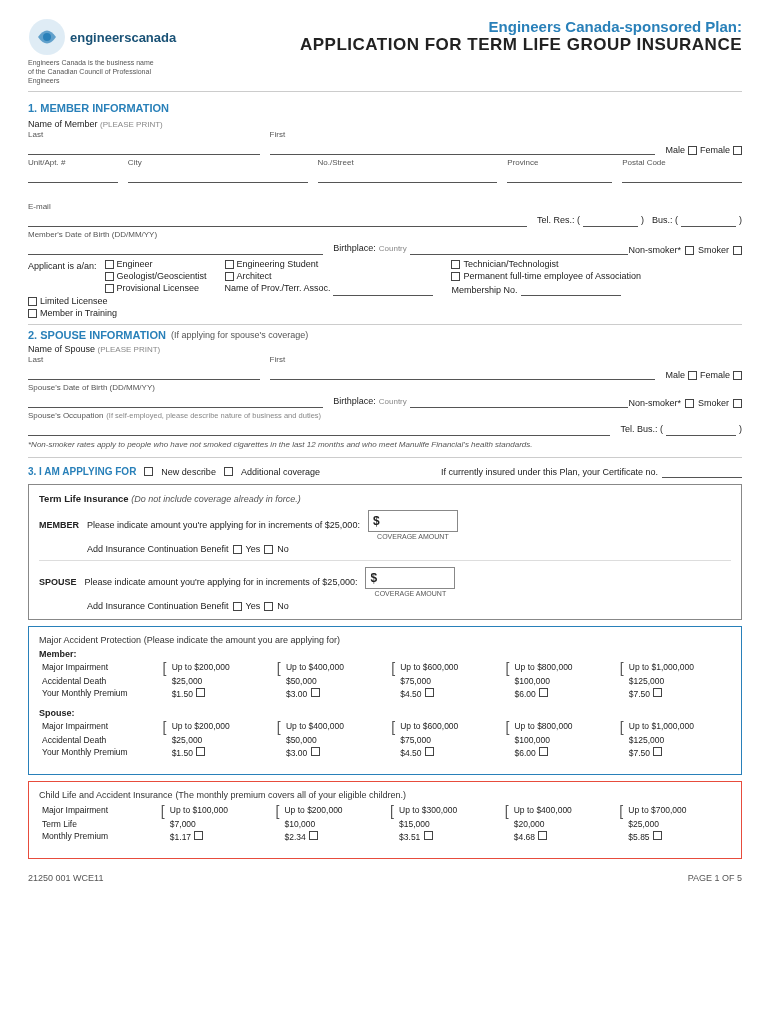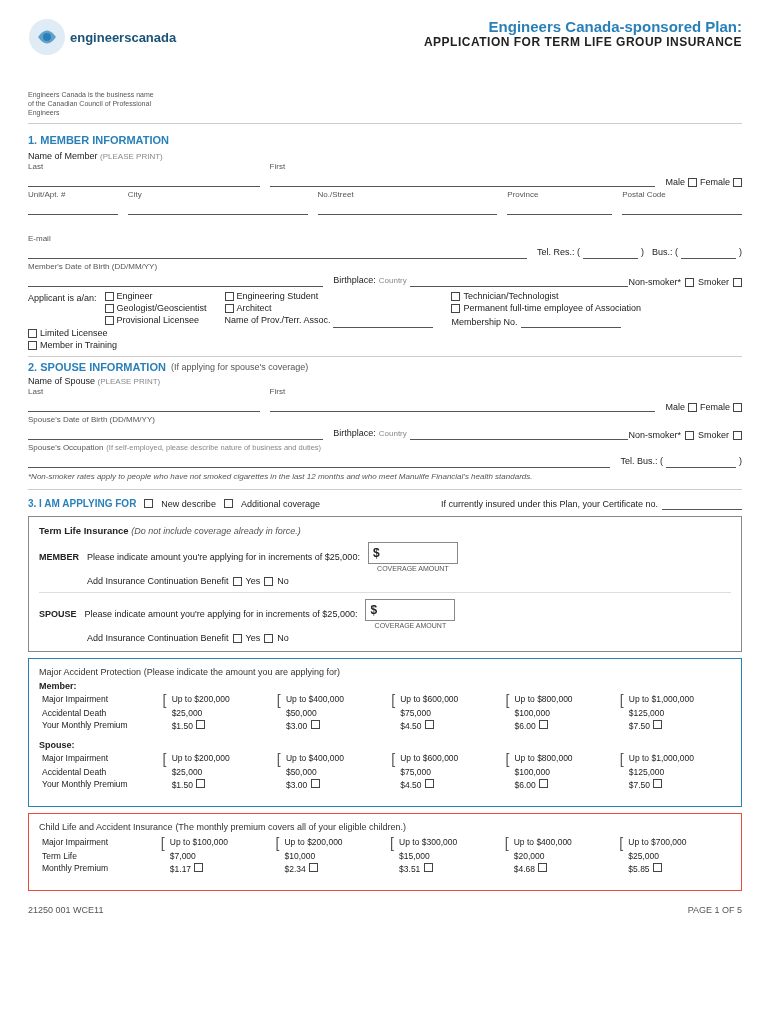--- a/index.html
+++ b/index.html
@@ -16,21 +16,20 @@
       display: flex;
       align-items: flex-start;
       justify-content: space-between;
       margin-bottom: 6px;
     }
     .logo-area {
       display: flex;
       flex-direction: column;
       align-items: flex-start;
       min-width: 120px;
-      gap: 32px;
     }
     .logo-img {
       display: flex;
       align-items: center;
       gap: 4px;
     }
     .logo-icon {
       width: 38px;
       height: 38px;
     }
@@ -50,21 +49,21 @@
     .title-area {
       text-align: right;
       flex: 1;
     }
     .title-line1 {
       font-size: 15px;
       color: #2980b9;
       font-weight: bold;
     }
     .title-line2 {
-      font-size: 12px;
+      font-size: 17px;
       font-weight: bold;
       color: #222;
       letter-spacing: 0.5px;
     }
 
     .section-title {
       font-size: 11px;
       font-weight: bold;
       color: #2980b9;
       margin-bottom: 5px;

